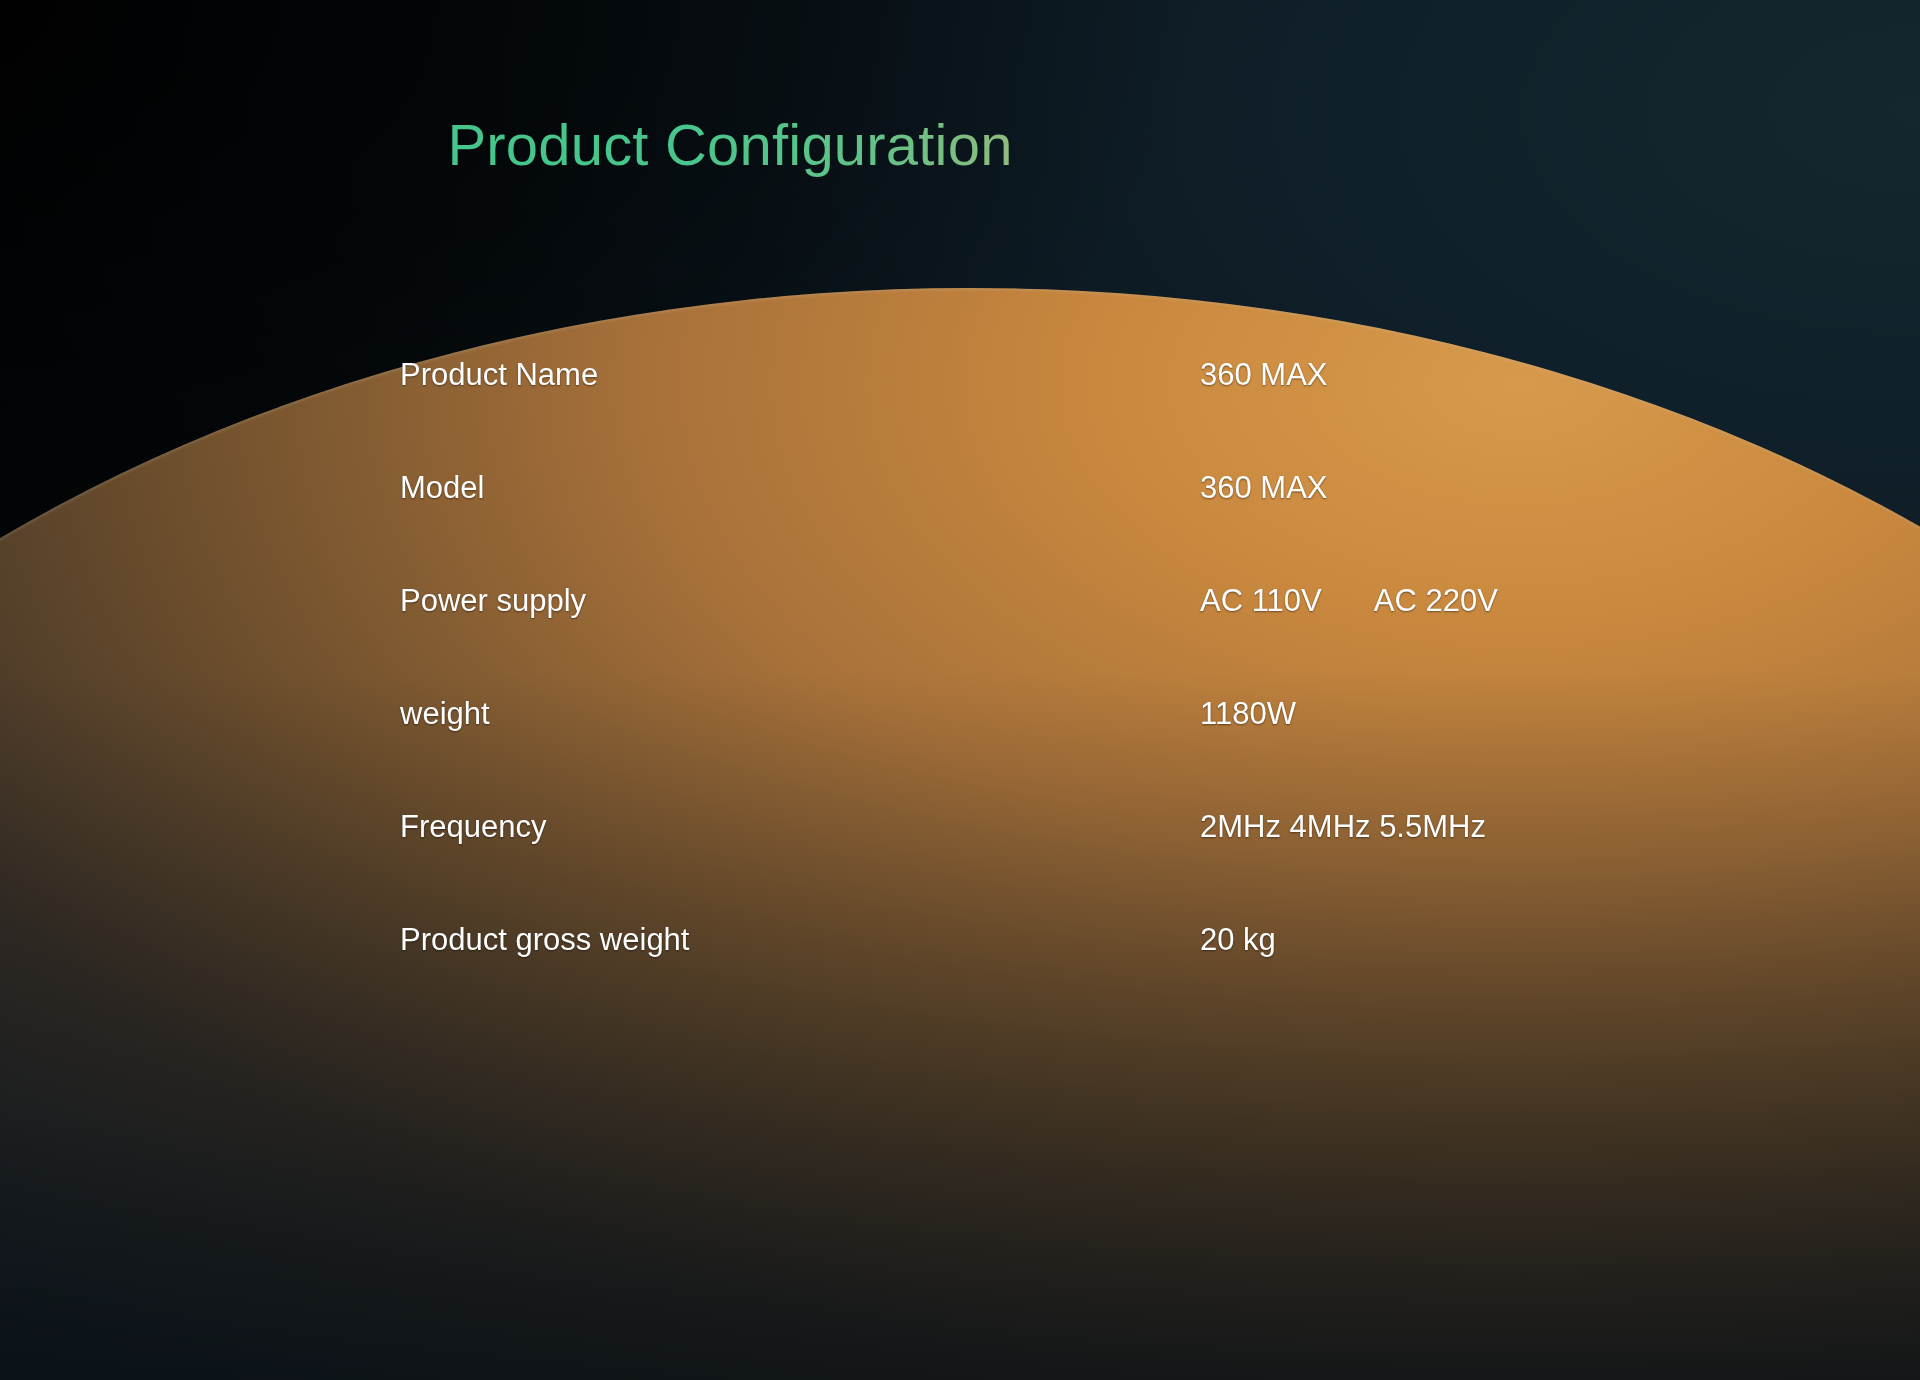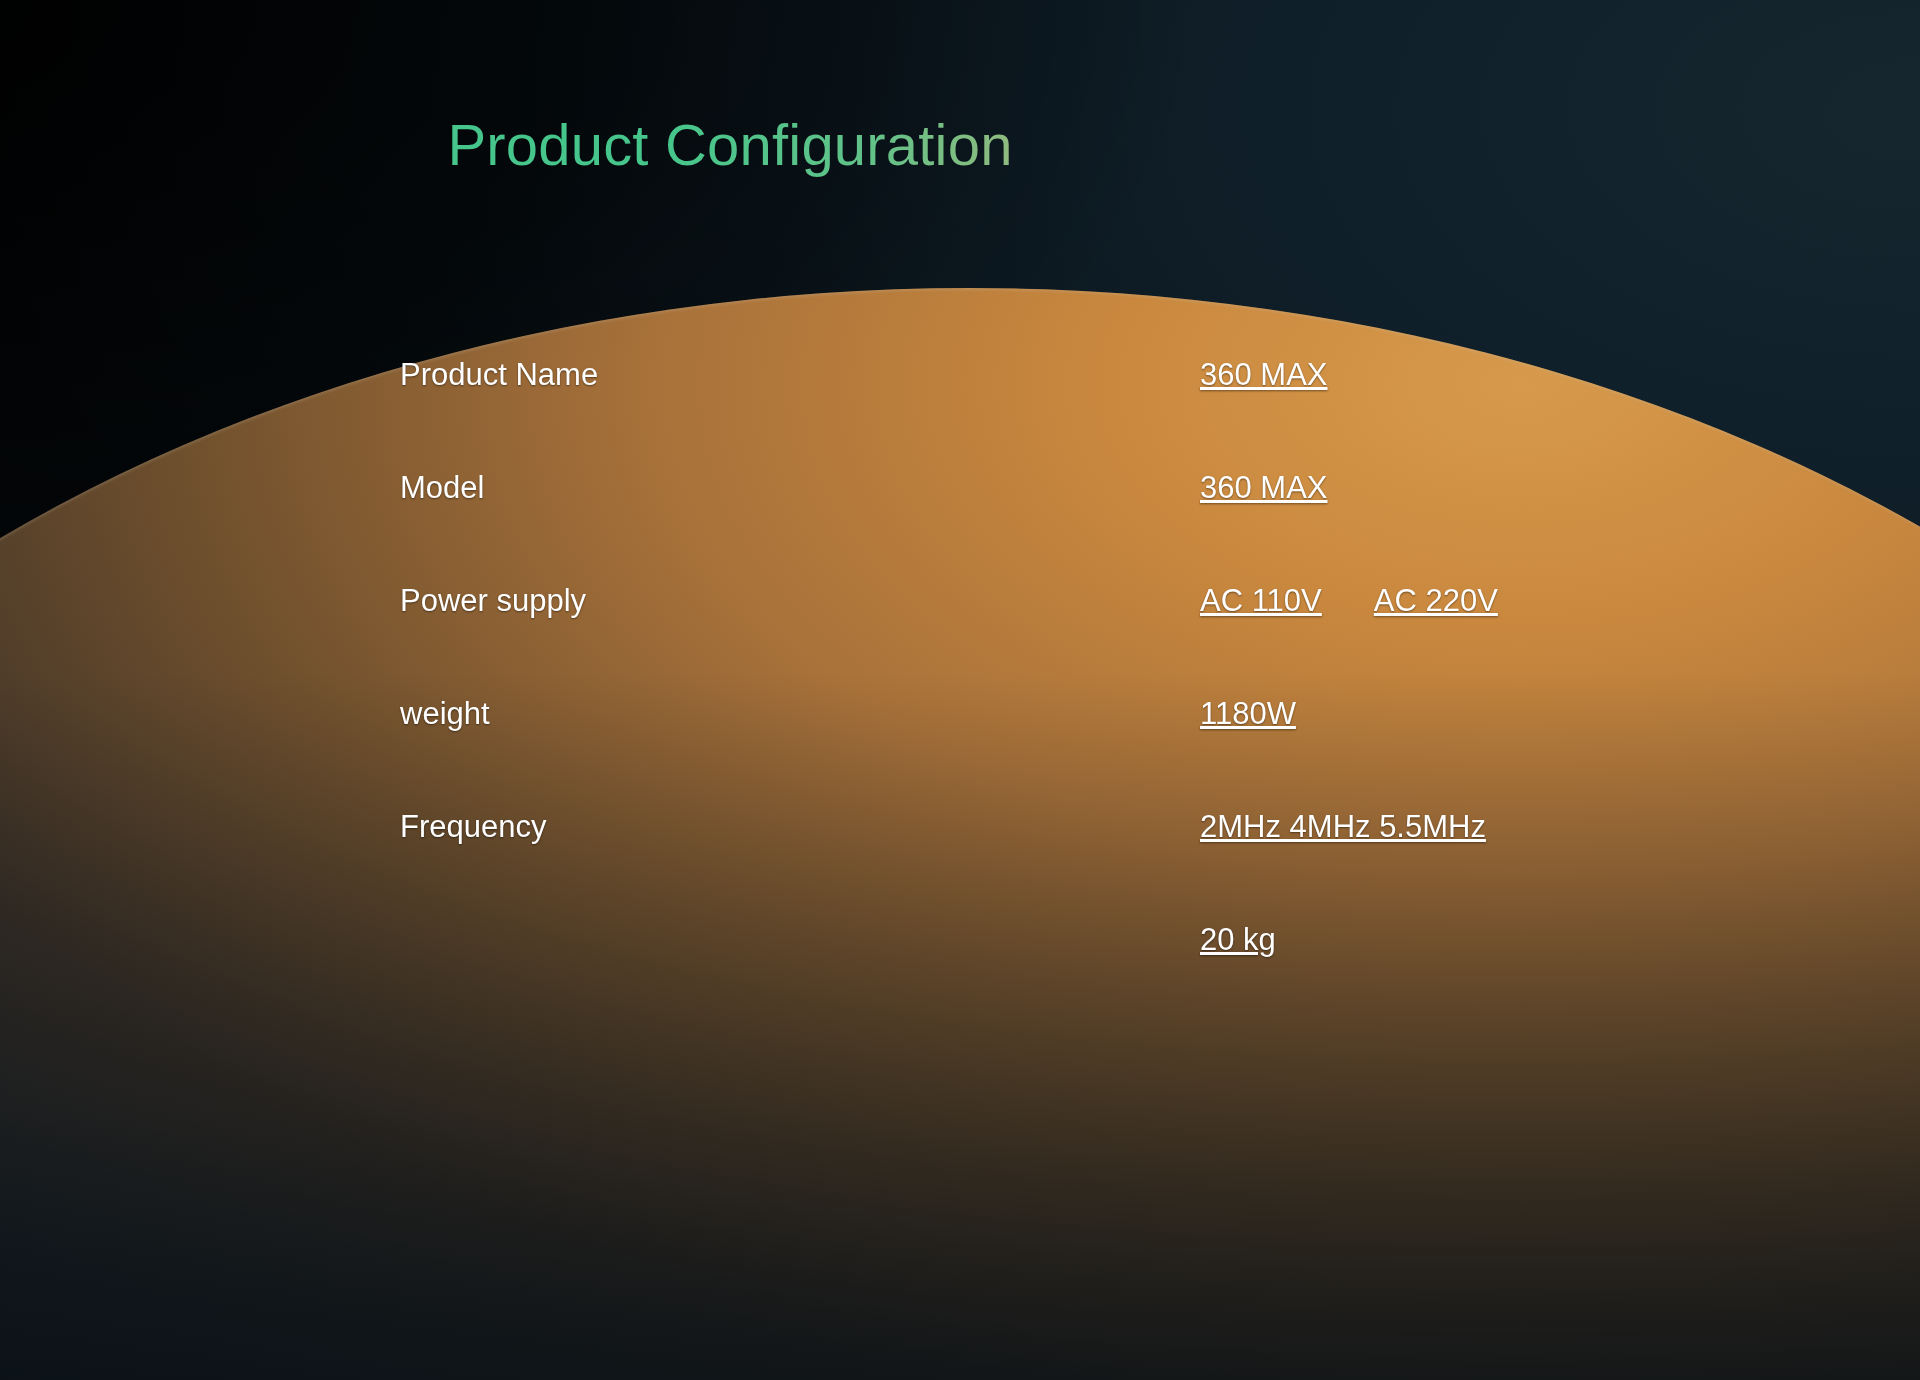--- a/index.html
+++ b/index.html
@@ -161,21 +161,21 @@
     position: absolute;
     top: 0;
     font-size: 31px;
     font-weight: 400;
     color: #ffffff;
     line-height: 40px;
     white-space: nowrap;
     text-shadow: 0 1px 2px rgba(0,0,0,0.45);
   }
   .spec-label { left: 0; }
-  .spec-value { left: 800px; text-decoration: underline; }
+  .spec-value { left: 800px; }
 
   .spec-value .val-sep {
     display: inline-block;
     width: 52px;
   }
 </style>
 </head>
 <body>
 
 <div id="slide">
@@ -215,18 +215,19 @@
       <div class="spec-value">1180W</div>
     </div>
 
     <div class="spec-row">
       <div class="spec-label">Frequency</div>
       <div class="spec-value">2MHz 4MHz 5.5MHz</div>
     </div>
 
 
     <div class="spec-row">
+      <div class="spec-label">Product gross weight</div>
       <div class="spec-value">20 kg</div>
     </div>
 
 
   </div>
 </div>
 
 </body></html>

